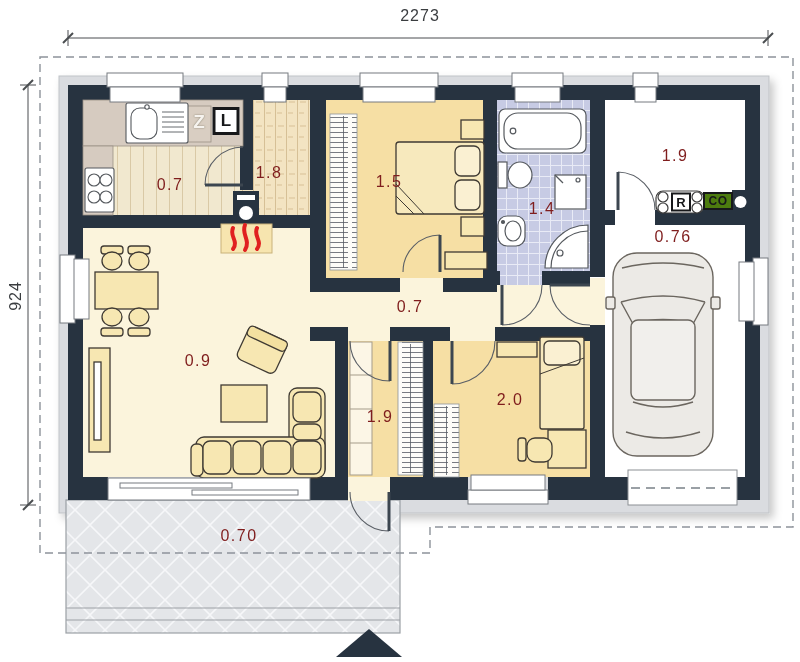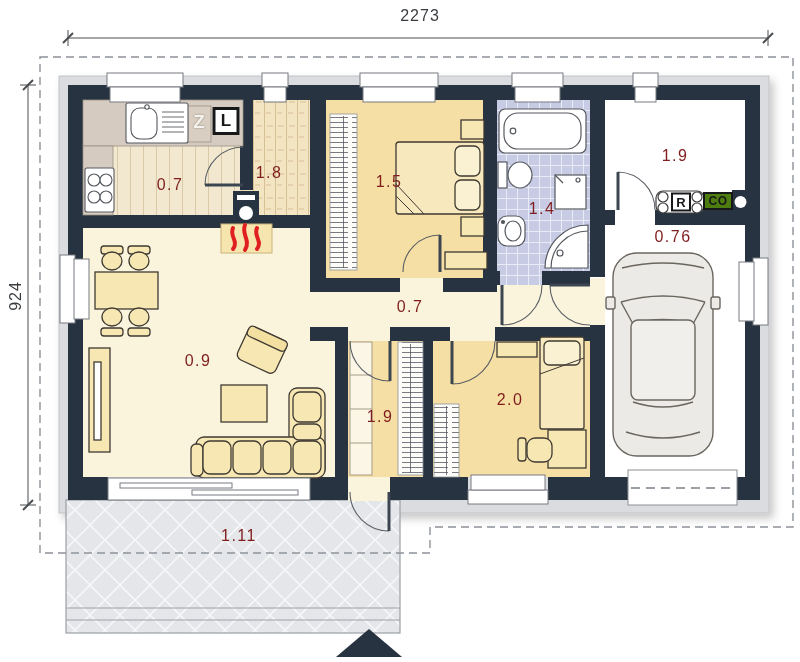--- a/index.html
+++ b/index.html
@@ -319,21 +319,21 @@
 <div class="lbl" style="left:170px;top:185px">0.7</div>
 <div class="lbl" style="left:269px;top:173px">1.8</div>
 <div class="lbl" style="left:389px;top:182px">1.5</div>
 <div class="lbl" style="left:542px;top:209px">1.4</div>
 <div class="lbl" style="left:675px;top:156px">1.9</div>
 <div class="lbl" style="left:673px;top:237px">0.76</div>
 <div class="lbl" style="left:198px;top:361px">0.9</div>
 <div class="lbl" style="left:410px;top:307px">0.7</div>
 <div class="lbl" style="left:380px;top:417px">1.9</div>
 <div class="lbl" style="left:510px;top:400px">2.0</div>
-<div class="lbl" style="left:239px;top:536px">1.11</div>
+<div class="lbl" style="left:239px;top:536px">0.70</div>
 
 <div class="dim" style="left:420px;top:16px">2273</div>
 <div class="dim vert" style="left:16px;top:296px">924</div>
 
 <div class="badge" id="badge-z">Z</div>
 <div class="badge" id="badge-l">L</div>
 <div class="badge" id="badge-r">R</div>
 <div class="badge" id="badge-co">CO</div>
 
 </div>

